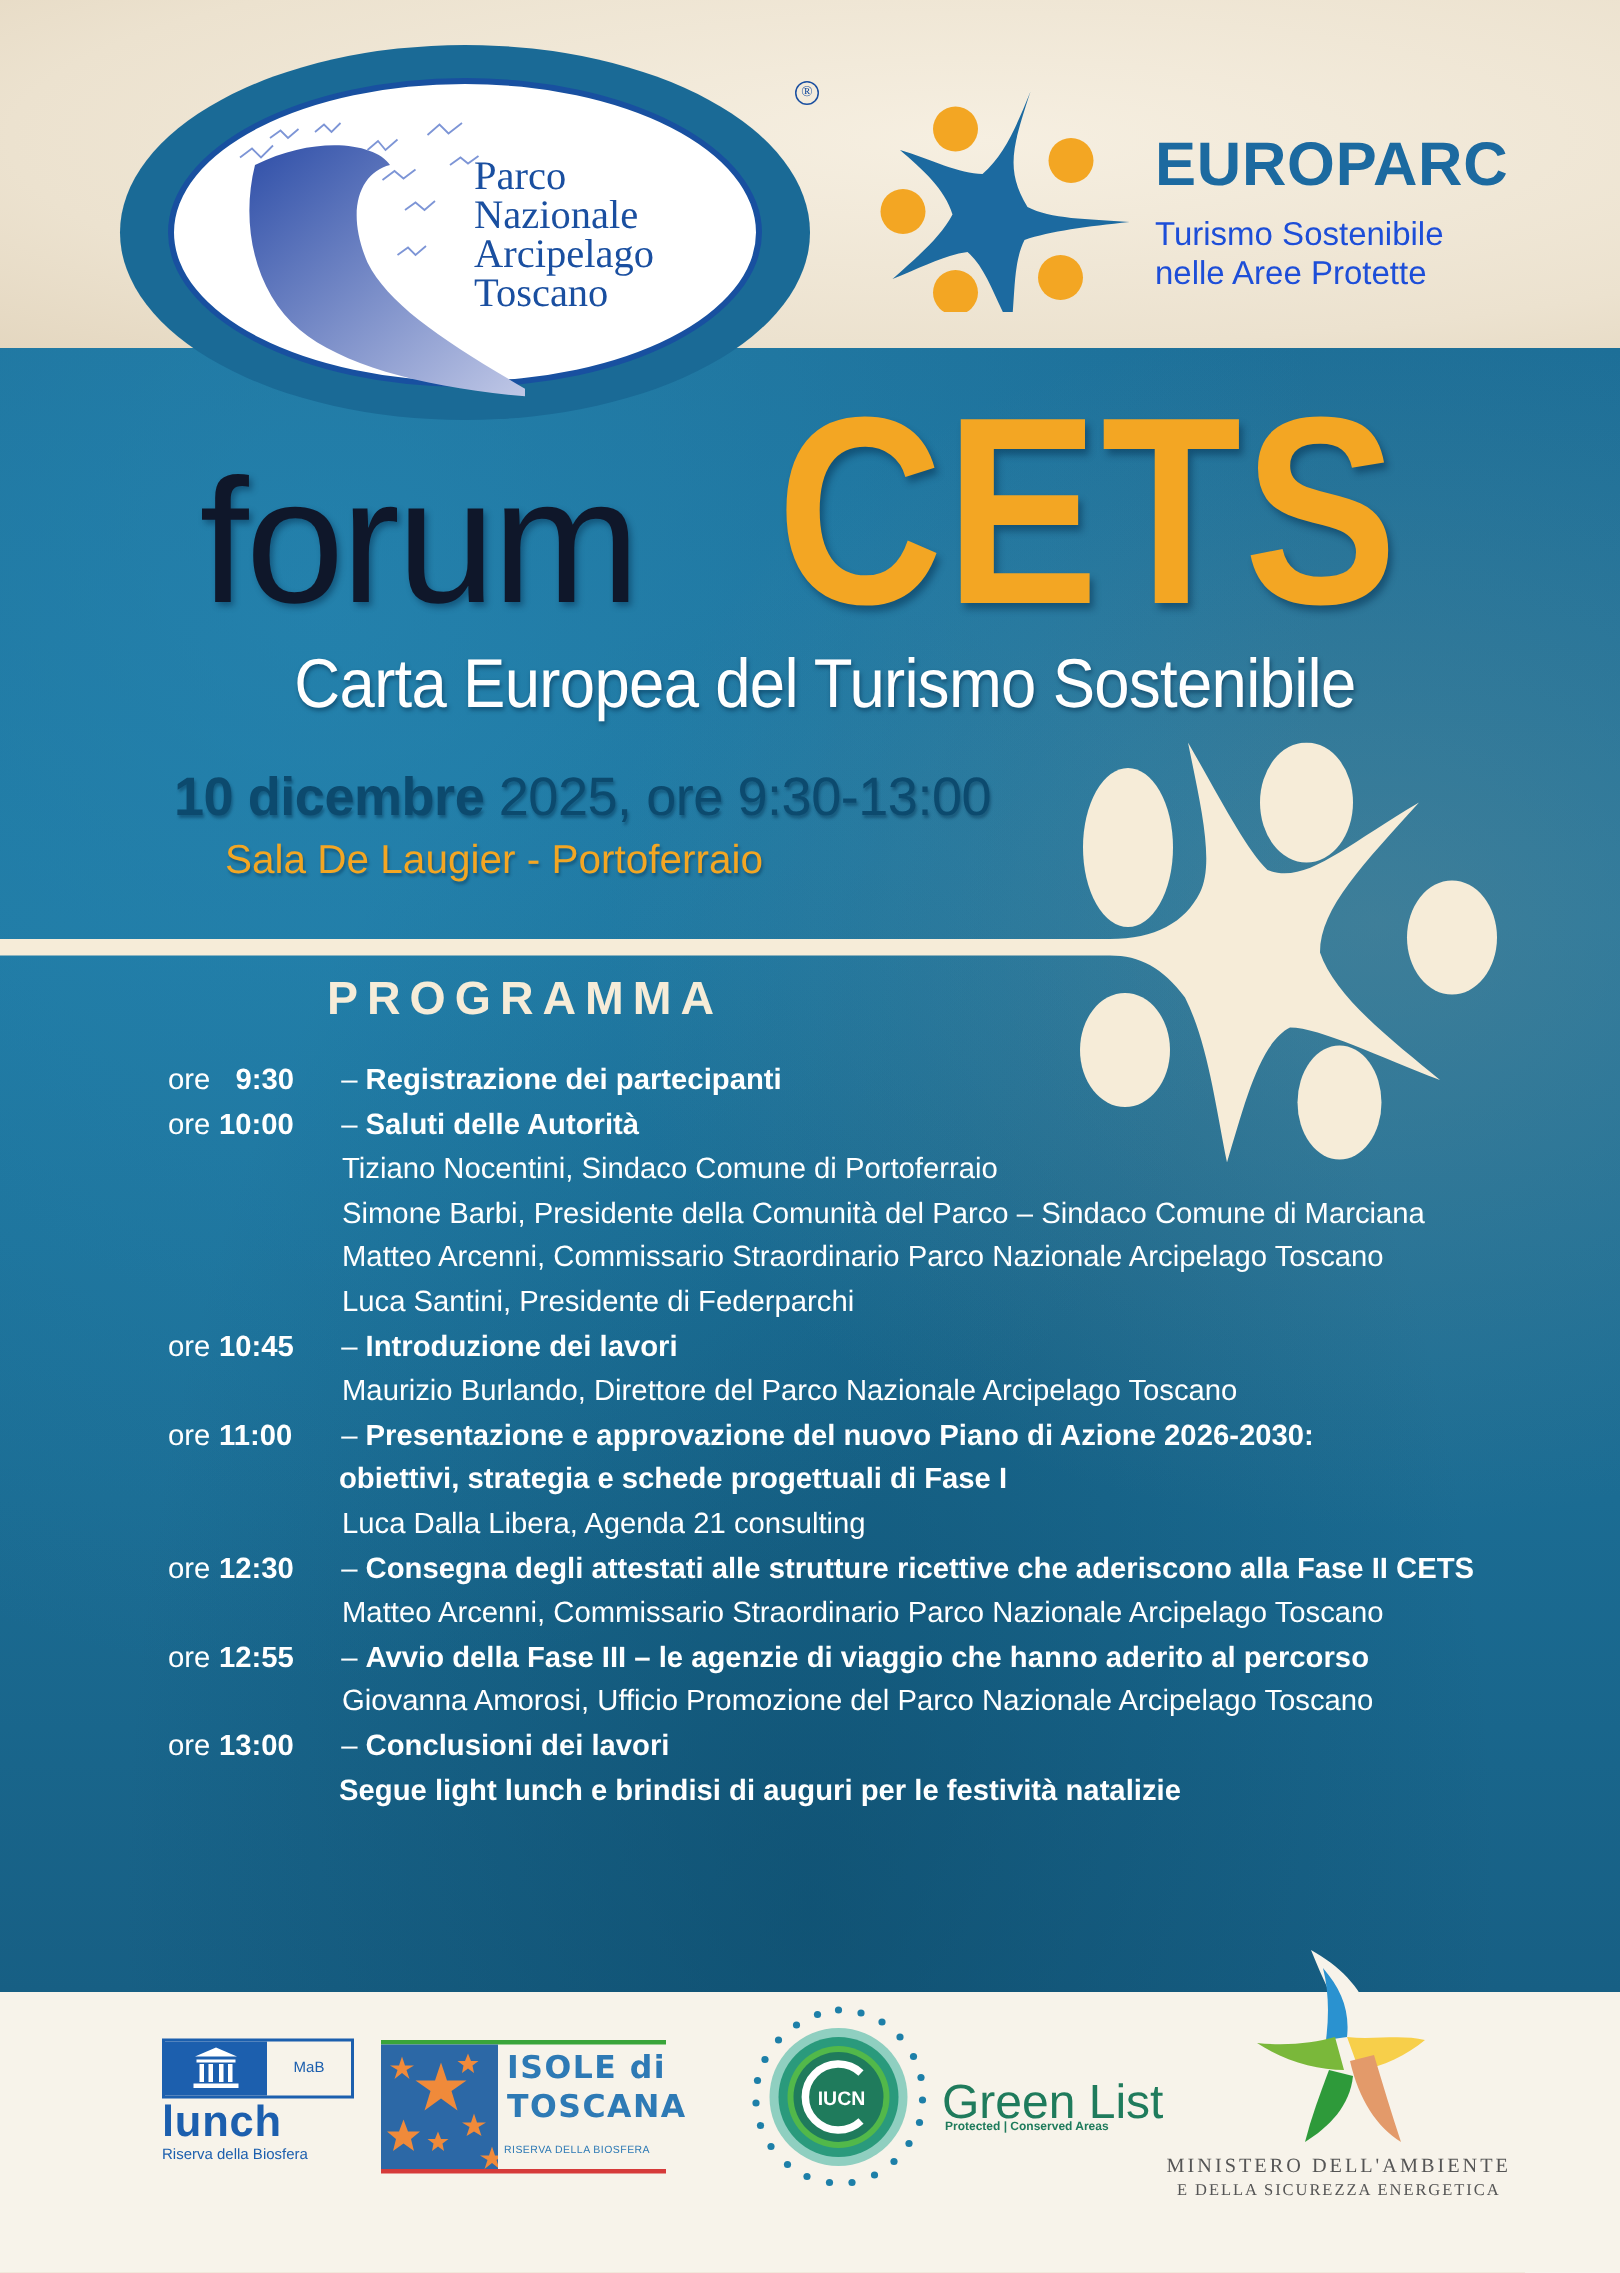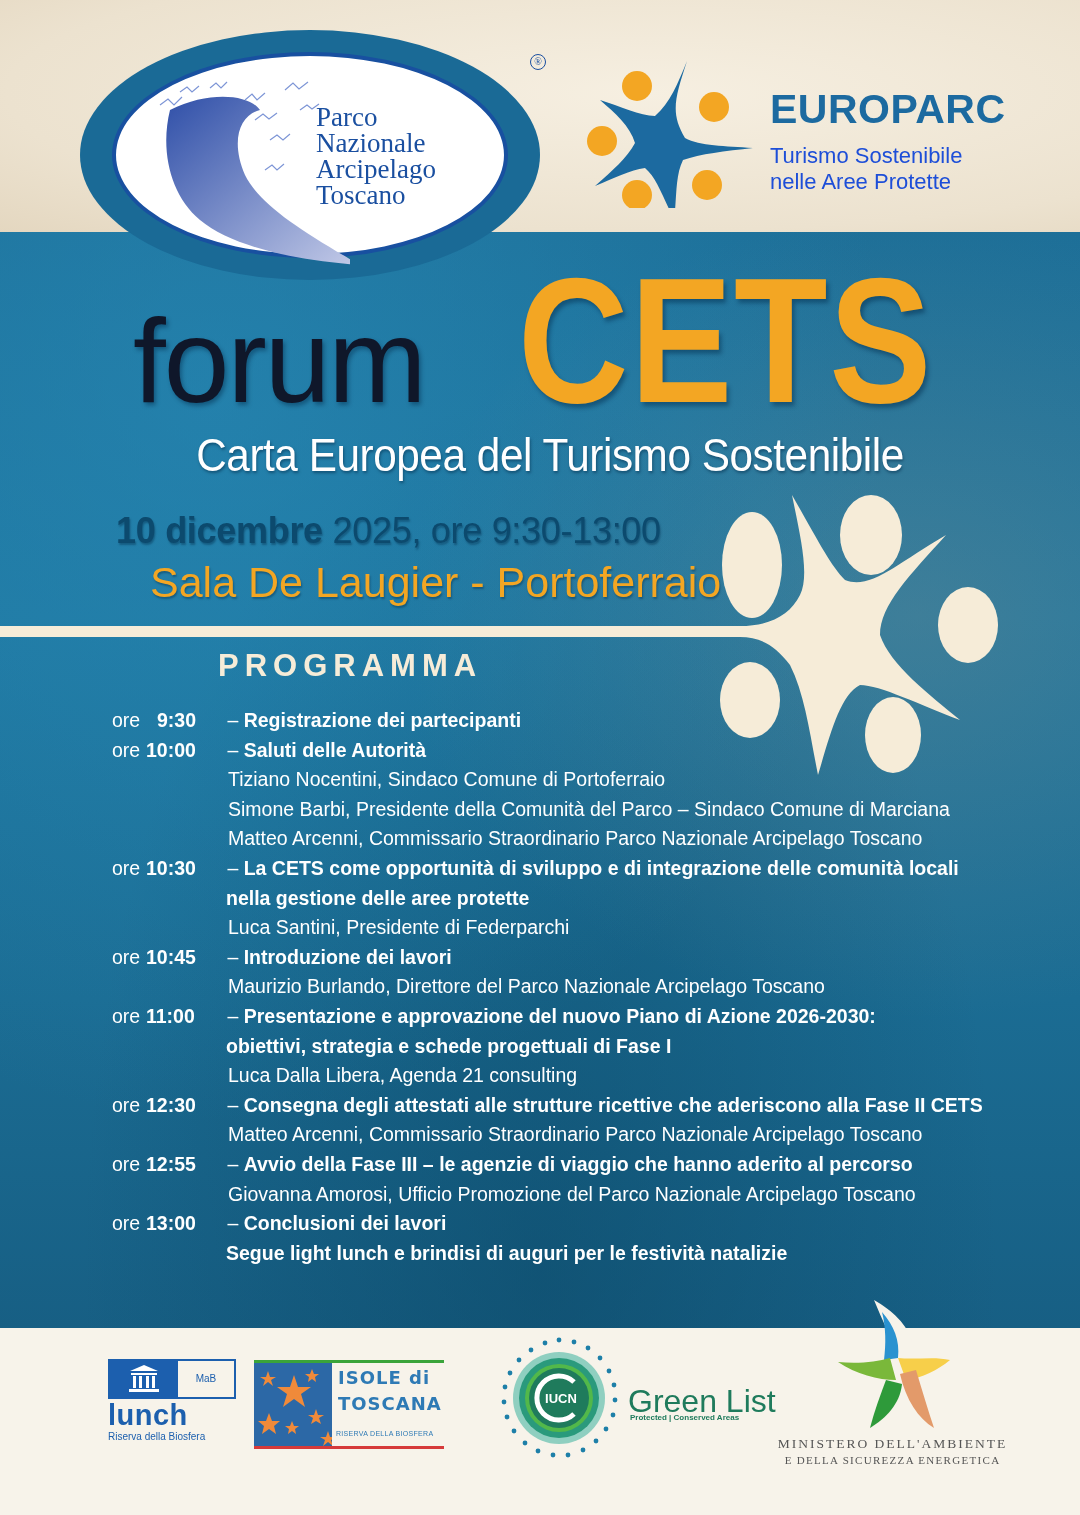--- a/index.html
+++ b/index.html
@@ -79,21 +79,21 @@
     transform: scaleX(0.92); transform-origin: center;
   }
   .date-line {
     position: absolute; left: 116px; top: 510px;
     font-size: 36px; color: #0c4a6e; letter-spacing: -0.3px;
     text-shadow: 1px 2px 2px rgba(0,40,70,0.4);
   }
   .date-line b { font-weight: bold; }
   .place-line {
     position: absolute; left: 150px; top: 558px;
-    font-size: 43px; color: #f3a623;
+    font-size: 27px; color: #f3a623;
     text-shadow: 1px 2px 2px rgba(0,40,70,0.4);
   }
 
   .deco-star { position: absolute; left: 0; top: 495px; }
 
   .programma-title {
     position: absolute; left: 218px; top: 648px;
     font-size: 31px; font-weight: bold; color: #f6ecd8; letter-spacing: 6px;
   }
 
@@ -115,21 +115,21 @@
   .unesco-word { font-size: 29px; font-weight: bold; color: #1c5fae; letter-spacing: 0.5px; margin-top: 0px; line-height: 32px; }
   .unesco-sub { font-size: 10px; color: #1c5fae; }
 
   .isole { position: absolute; left: 252px; top: 1360px; width: 197px; height: 90px; }
   .isole-flagtop { position: absolute; left: 2px; top: 0; width: 190px; height: 3px; background: #3aa43a; }
   .isole-flagbot { position: absolute; left: 2px; top: 86px; width: 190px; height: 3px; background: #d63a3a; }
   .isole-blue { position: absolute; left: 2px; top: 3px; width: 78px; height: 83px; background: #2c68a6; }
   .isole-title {
     position: absolute; left: 86px; top: 5px; width: 110px;
     font-family: "DejaVu Sans", sans-serif; font-weight: bold; color: #2e7ab5;
-    font-size: 18px; line-height: 26px; letter-spacing: 1px;
+    font-size: 21px; line-height: 26px; letter-spacing: 1px;
   }
   .isole-sub { position: absolute; left: 84px; top: 70px; font-size: 7px; color: #2e7ab5; letter-spacing: 0.3px; }
 
   .iucn { position: absolute; left: 494px; top: 1334px; }
   .green-list { position: absolute; left: 628px; top: 1383px; font-size: 32px; color: #1f7b5c; }
   .green-sub { position: absolute; left: 630px; top: 1413px; font-size: 8px; font-weight: bold; color: #1f7b5c; }
 
   .ministero-mark { position: absolute; left: 830px; top: 1300px; }
   .ministero-l1 {
     position: absolute; left: 770px; top: 1436px; width: 245px; text-align: center;
@@ -216,24 +216,20 @@
 <div class="program">
   <div class="row">
     <span class="ore">ore</span><span class="time pad">9:30</span><span> – </span><span class="title">Registrazione dei partecipanti</span>
   </div>
   <div class="row">
     <span class="ore">ore</span><span class="time">10:00</span><span> – </span><span class="title">Saluti delle Autorità</span>
   </div>
   <div class="row indent">Tiziano Nocentini, Sindaco Comune di Portoferraio</div>
   <div class="row indent">Simone Barbi, Presidente della Comunità del Parco – Sindaco Comune di Marciana</div>
   <div class="row indent">Matteo Arcenni, Commissario Straordinario Parco Nazionale Arcipelago Toscano</div>
-  <div class="row">
-    <span class="ore">ore</span><span class="time">10:30</span><span> – </span><span class="title">La CETS come opportunità di sviluppo e di integrazione delle comunità locali</span>
-  </div>
-  <div class="row indent-bold">nella gestione delle aree protette</div>
   <div class="row indent">Luca Santini, Presidente di Federparchi</div>
   <div class="row">
     <span class="ore">ore</span><span class="time">10:45</span><span> – </span><span class="title">Introduzione dei lavori</span>
   </div>
   <div class="row indent">Maurizio Burlando, Direttore del Parco Nazionale Arcipelago Toscano</div>
   <div class="row">
     <span class="ore">ore</span><span class="time">11:00</span><span> – </span><span class="title">Presentazione e approvazione del nuovo Piano di Azione 2026-2030:</span>
   </div>
   <div class="row indent-bold">obiettivi, strategia e schede progettuali di Fase I</div>
   <div class="row indent">Luca Dalla Libera, Agenda 21 consulting</div>

